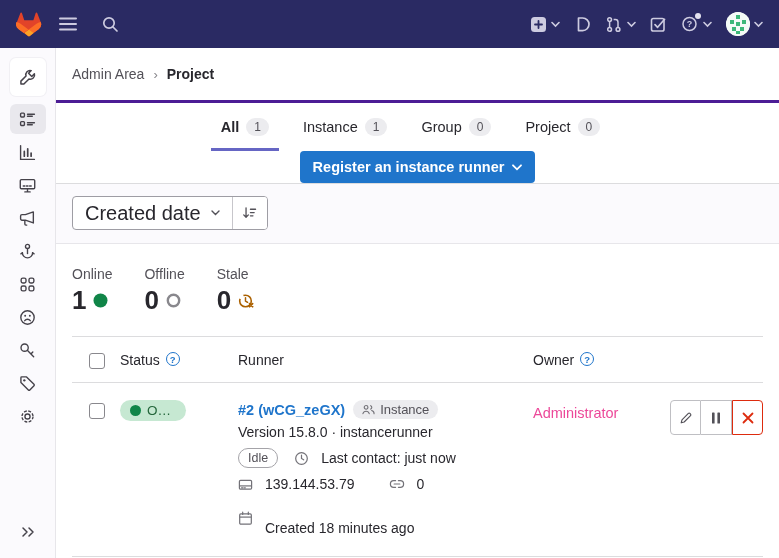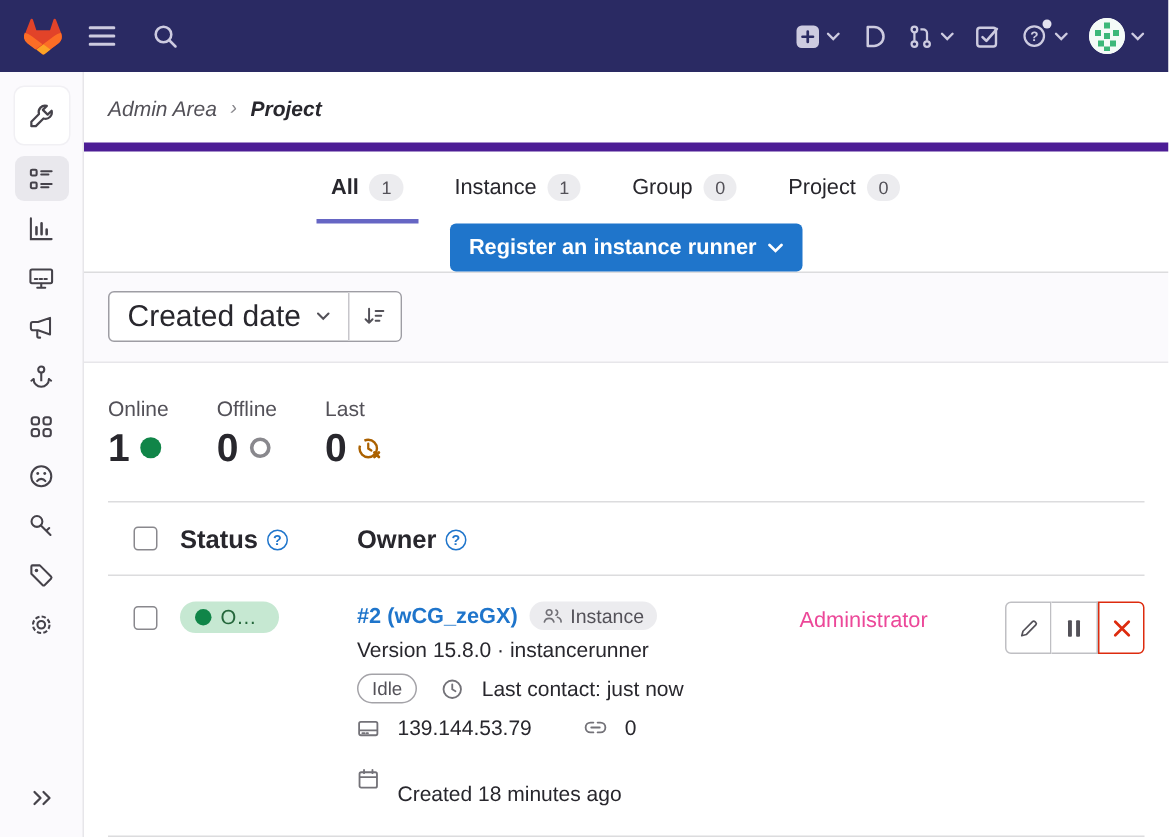--- a/index.html
+++ b/index.html
@@ -28,21 +28,21 @@
     border-radius:6px; margin-bottom:3px; cursor:pointer; }
   .side-item.context { background:#ffffff; height:38px; margin-bottom:8px; box-shadow:0 0 0 1px #f1f0f4; }
   .side-item.active { background:#e9e8ed; }
   .side-collapse { position:absolute; bottom:12px; left:10px; width:36px; height:28px; display:flex;
     align-items:center; justify-content:center; border-radius:4px; cursor:pointer; }
 
   
   .main { flex:1; display:flex; flex-direction:column; min-width:0; }
 
   .breadcrumbs { height:55px; display:flex; align-items:center; padding:0 16px; font-size:14px;
-    border-bottom:6px solid #4c1d95; color:#535158;font-style:italic; }
+    border-bottom:3px solid #4c1d95; color:#535158; }
   .breadcrumbs .crumb { cursor:pointer; }
   .breadcrumbs .sep { margin:0 9px; color:#89888d; font-size:13px; }
   .breadcrumbs .current { font-weight:bold; color:#28272d; }
 
   .tabsbar { display:flex; align-items:center; justify-content:space-between; padding:0 16px;
     border-bottom:1px solid #dcdcde;flex-direction:column; }
   .tabs { display:flex; }
   .tab { display:flex; align-items:center; gap:7px; padding:15px 10px 12px; margin-right:14px;
     font-size:14.5px; color:#28272d; cursor:pointer; border-bottom:3px solid transparent; }
   .tab.active { font-weight:bold; border-bottom-color:#6666c4; }
@@ -66,21 +66,21 @@
   .sort-field { display:flex; align-items:center; gap:10px; padding:0 12px; font-size:20px; cursor:pointer; }
   .sort-dir { width:35px; display:flex; align-items:center; justify-content:center;
     border-left:1px solid #c7c6cb; cursor:pointer; background:#fff; }
 
   .stats { display:flex; gap:32px; padding:22px 16px 20px; }
   .stat .stat-label { font-size:14px; color:#535158; margin-bottom:3px; }
   .stat .stat-value { display:flex; align-items:center; gap:7px; font-size:26px; font-weight:bold; color:#28272d; }
 
   .grid-cols { display:grid; grid-template-columns:48px 118px 1fr 130px 100px; align-items:start; }
   .thead { border-top:1px solid #dcdcde; border-bottom:1px solid #dcdcde; padding:15px 0 13px; margin:0 16px; }
-  .th { font-size:17px; font-weight:bold; display:flex; align-items:center; gap:6px; }
+  .th { font-size:14px; font-weight:normal; display:flex; gap:6px; }
   .trow { margin:0 16px; padding:17px 0 20px; border-bottom:1px solid #dcdcde; }
 
   .checkbox { width:16px; height:16px; border:1px solid #89888d; border-radius:3px; background:#fff;
     margin-left:17px; cursor:pointer; }
   .help-q { width:14px; height:14px; border:1.6px solid #1f75cb; border-radius:50%; color:#1f75cb;
     font-size:9.5px; font-weight:bold; display:inline-flex; align-items:center; justify-content:center; cursor:pointer; }
   .help-q::before { content:"?"; }
 
   .status-pill { display:inline-flex; align-items:center; gap:6px; background:#c6e8d2; border-radius:11px;
     padding:3px 10px; max-width:66px; }
@@ -357,37 +357,40 @@
       <div class="stat">
         <div class="stat-label">Offline</div>
         <div class="stat-value">
           <span>0</span>
           <svg width="15" height="15" viewBox="0 0 15 15">
               <circle cx="7.5" cy="7.5" r="5.7" fill="none" stroke="#89888d" stroke-width="2.4"></circle>
             </svg>
         </div>
       </div>
       <div class="stat">
-        <div class="stat-label">Last</div>
+        <div class="stat-label">Stale</div>
         <div class="stat-value">
           <svg width="17" height="16" viewBox="0 0 17 16" style="order:2">
               <circle cx="7.5" cy="8" r="5.8" fill="none" stroke="#ab6100" stroke-width="1.6" stroke-dasharray="20 4.5"></circle>
               <path d="M7.5 4.8V8l2.1 1.3" stroke="#ab6100" stroke-width="1.5" fill="none" stroke-linecap="round"></path>
               <path d="M11.6 10.7l3 3M14.6 10.7l-3 3" stroke="#ab6100" stroke-width="1.8" stroke-linecap="round"></path>
             </svg>
           <span style="order:1">0</span>
         </div>
       </div>
     </div>
 
     <div class="thead grid-cols" style="margin:0 16px;">
       <span class="checkbox" style="margin-top:1px;"></span>
       <span class="th">
         <span>Status</span>
         <span class="help-q"></span>
+      </span>
+      <span class="th">
+        <span>Runner</span>
       </span>
       <span class="th">
         <span>Owner</span>
         <span class="help-q"></span>
       </span>
       <span></span>
     </div>
 
     <div class="trow grid-cols">
       <span class="checkbox" style="margin-top:3px;"></span>

